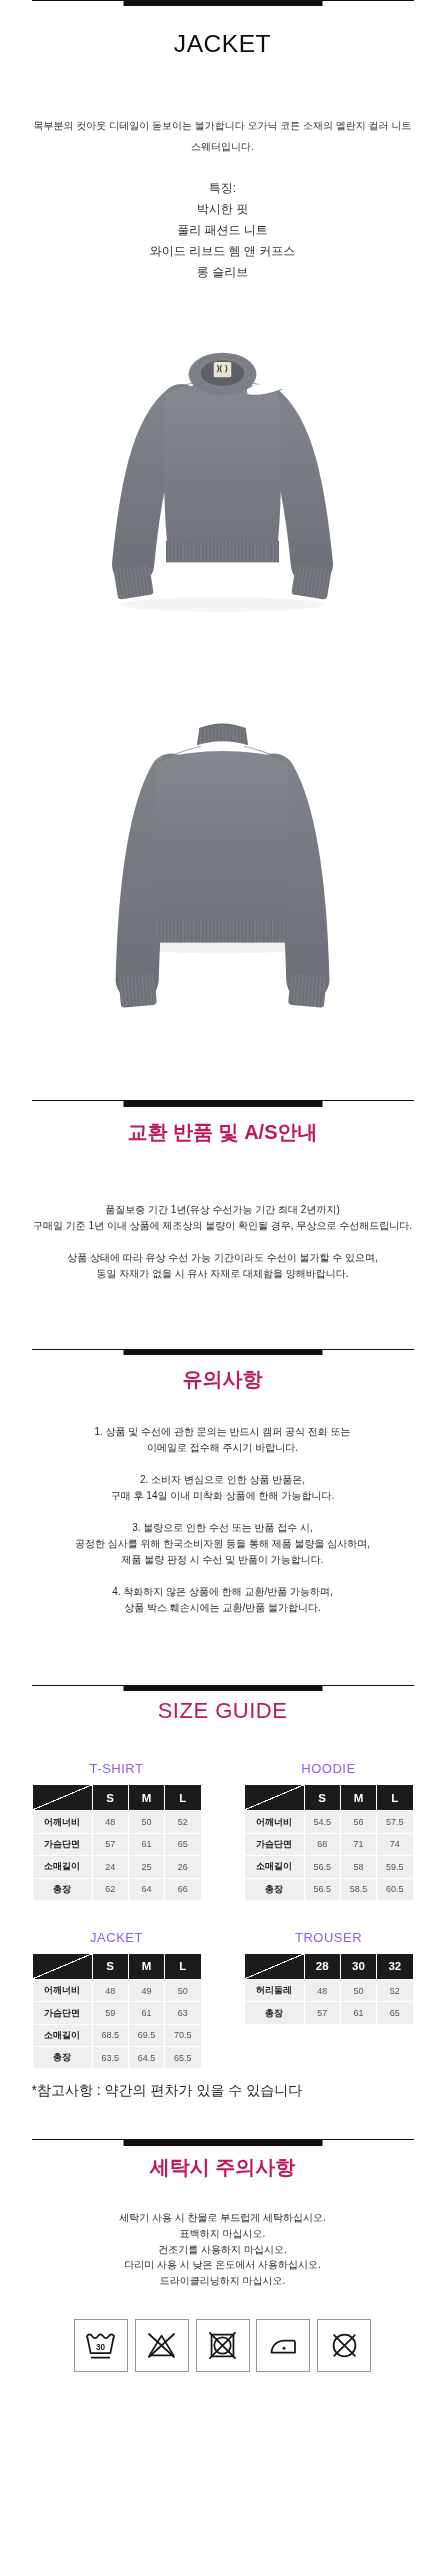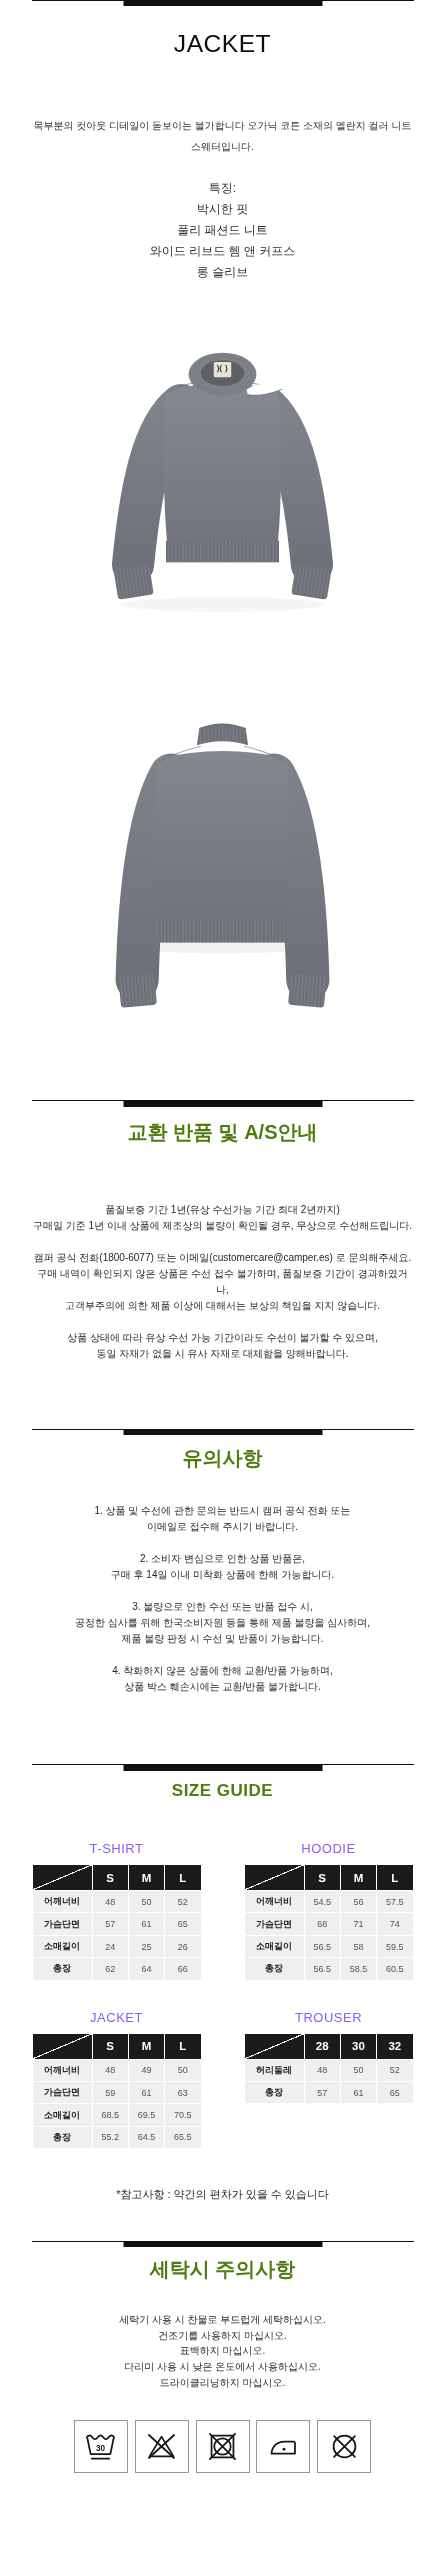--- a/index.html
+++ b/index.html
@@ -18,23 +18,23 @@
   .desc .line{display:block;}
   .features{margin-top:21px;text-align:center;font-size:12px;line-height:21px;color:#2e2e2e;}
 
   .figure{margin:0 auto;width:257px;}
   .figure.front{margin-top:54px;}
   .figure.back{margin-top:62px;}
   .figure svg{display:block;}
 
   .d2{margin-top:83px;} .d3{margin-top:67px;} .d4{margin-top:69px;} .d5{margin-top:39px;}
 
-  .section-title{margin:13.6px 0 0;text-align:center;font-size:20px;line-height:25px;font-weight:bold;color:#4d7c0f;}
+  .section-title{margin:13.6px 0 0;text-align:center;font-size:20px;line-height:25px;font-weight:bold;color:#be185d;}
   .section-title.notice-t{margin-top:11.5px;}
-  .section-title.sg{margin-top:8.4px;font-size:17px;line-height:24px;font-weight:bold;letter-spacing:0.5px;}
+  .section-title.sg{margin-top:8.4px;font-size:22px;line-height:24px;font-weight:normal;letter-spacing:0.5px;}
   .section-title.wash-t{margin-top:9.4px;}
 
   .paras{margin-top:57px;text-align:center;font-size:10px;line-height:16px;color:#272727;}
   .paras p{margin:0 0 15.7px;}
   .paras p:last-child{margin-bottom:0;}
   .paras .line{display:block;}
 
   .notice-items{margin-top:32px;text-align:center;font-size:10px;line-height:16px;color:#272727;}
   .notice-items p{margin:0 0 16px;}
   .notice-items p:last-child{margin-bottom:0;}
@@ -44,21 +44,21 @@
   .tables-grid{margin-top:38px;display:grid;grid-template-columns:170px 170px;column-gap:42px;row-gap:29px;justify-content:center;}
   .tbl-title{text-align:center;font-size:13px;line-height:15.7px;letter-spacing:0.5px;color:#8b5cf6;margin-bottom:7.3px;}
   .size-table table{width:100%;border-collapse:separate;border-spacing:1px;}
   .size-table col.c-label{width:59px;}
   .size-table th{background:#1b1b1b;color:#ffffff;font-size:11.5px;font-weight:bold;height:23px;text-align:center;}
   .size-table th.diag{background-color:#1b1b1b;
      background-image:linear-gradient(to bottom right,rgba(0,0,0,0) calc(50% - 0.8px),#f2f2f2 calc(50% - 0.8px),#f2f2f2 calc(50% + 0.3px),rgba(0,0,0,0) calc(50% + 0.3px));}
   .size-table td{background:#efefef;text-align:center;font-size:9px;color:#555;height:19.4px;}
   .size-table td.rlabel{color:#222;font-weight:bold;}
 
-  .footnote{margin-top:38px;text-align:center;font-size:11px;color:#1f1f1f;}
+  .footnote{margin-top:13px;font-size:14px;color:#1f1f1f;}
 
   .wash-lines{margin-top:30px;text-align:center;font-size:10px;line-height:15.7px;color:#272727;}
   .wash-lines .line{display:block;}
 
   .care-icons{margin-top:30px;display:flex;justify-content:center;gap:6.8px;}
   .care-box{width:54px;height:53px;border:0.5px solid #979797;background:#fff;
             display:flex;align-items:center;justify-content:center;box-sizing:border-box;}
   .care-svg path,.care-svg rect,.care-svg circle{stroke:#161616;fill:none;stroke-width:3.2;stroke-linecap:round;stroke-linejoin:round;}
   .care-svg .fill-dot{fill:#161616;stroke:none;}
   .care-svg .care-num{fill:#161616;stroke:none;font-family:"Liberation Sans",sans-serif;font-size:15px;font-weight:bold;text-anchor:middle;}
@@ -165,25 +165,20 @@
         <span class="bar"></span>
       </div>
     <h2 class="section-title">교환 반품 및 A/S안내</h2>
 
     <div class="paras">
       <p>
         <span class="line">품질보증 기간 1년(유상 수선가능 기간 최대 2년까지)</span>
         <span class="line">구매일 기준 1년 이내 상품에 제조상의 불량이 확인될 경우, 무상으로 수선해드립니다.</span>
       </p>
       <p>
-        <span class="line">캠퍼 공식 전화(1800-6077) 또는 이메일(customercare@camper.es) 로 문의해주세요.</span>
-        <span class="line">구매 내역이 확인되지 않은 상품은 수선 접수 불가하며, 품질보증 기간이 경과하였거나,</span>
-        <span class="line">고객부주의에 의한 제품 이상에 대해서는 보상의 책임을 지지 않습니다.</span>
-      </p>
-      <p>
         <span class="line">상품 상태에 따라 유상 수선 가능 기간이라도 수선이 불가할 수 있으며,</span>
         <span class="line">동일 자재가 없을 시 유사 자재로 대체함을 양해바랍니다.</span>
       </p>
     </div>
 
     <div class="divider d3">
         <span class="bar"></span>
       </div>
     <h2 class="section-title notice-t">유의사항</h2>
 
@@ -337,21 +332,21 @@
               <td>63</td>
             </tr>
             <tr>
               <td class="rlabel">소매길이</td>
               <td>68.5</td>
               <td>69.5</td>
               <td>70.5</td>
             </tr>
             <tr>
               <td class="rlabel">총장</td>
-              <td>55.2</td>
+              <td>63.5</td>
               <td>64.5</td>
               <td>65.5</td>
             </tr>
           </tbody>
         </table>
       </div>
 
       <div class="size-table">
         <div class="tbl-title">TROUSER</div>
         <table>
@@ -390,22 +385,22 @@
 
     <div class="footnote">*참고사항 : 약간의 편차가 있을 수 있습니다</div>
 
     <div class="divider d5">
         <span class="bar"></span>
       </div>
     <h2 class="section-title wash-t">세탁시 주의사항</h2>
 
     <div class="wash-lines">
       <span class="line">세탁기 사용 시 찬물로 부드럽게 세탁하십시오.</span>
+      <span class="line">표백하지 마십시오.</span>
       <span class="line">건조기를 사용하지 마십시오.</span>
-      <span class="line">표백하지 마십시오.</span>
       <span class="line">다리미 사용 시 낮은 온도에서 사용하십시오.</span>
       <span class="line">드라이클리닝하지 마십시오.</span>
     </div>
 
     <div class="care-icons">
       <div class="care-box">
         <svg class="care-svg" viewBox="0 0 64 64" width="35" height="35">
           <path d="M7,15 q5,-7 10,0 t10,0 t10,0 t10,0 t10,0"></path>
           <path d="M8,17 L14,46 H50 L56,17"></path>
           <text x="32" y="40" class="care-num">30</text>

